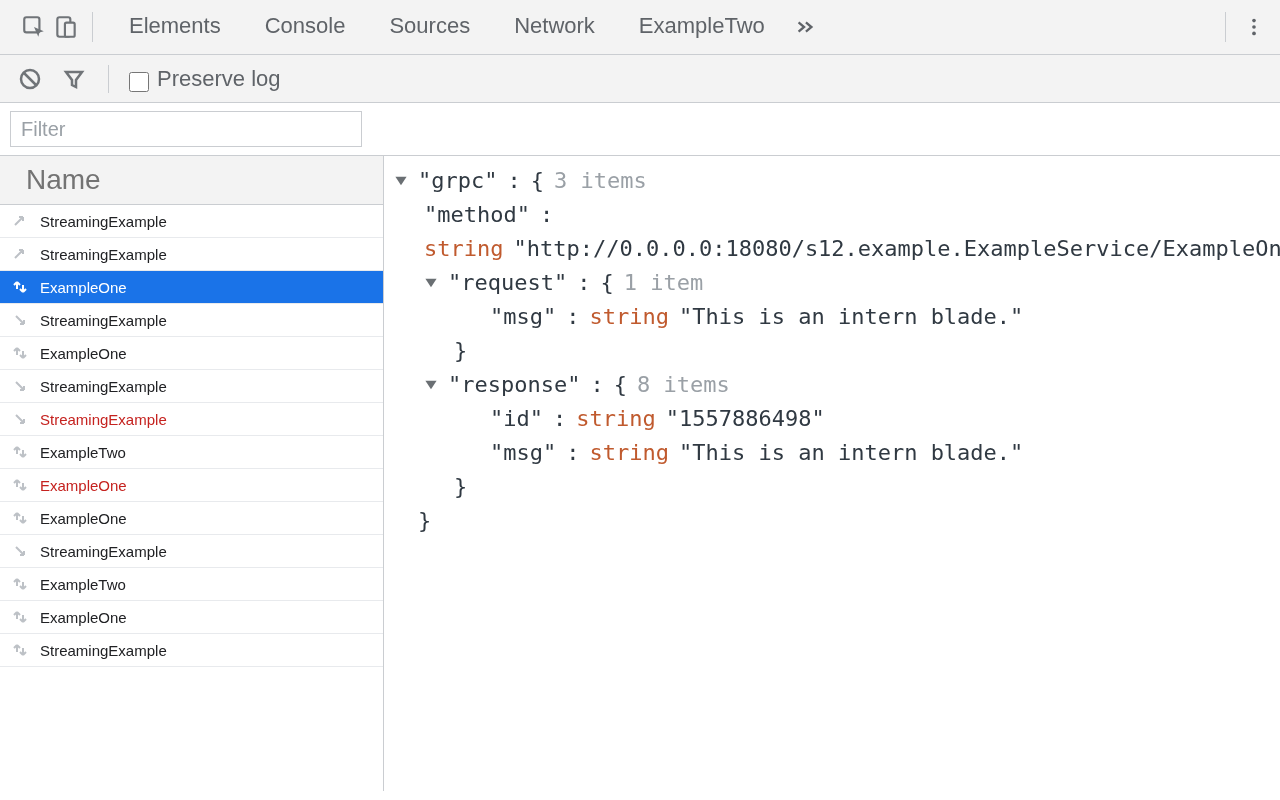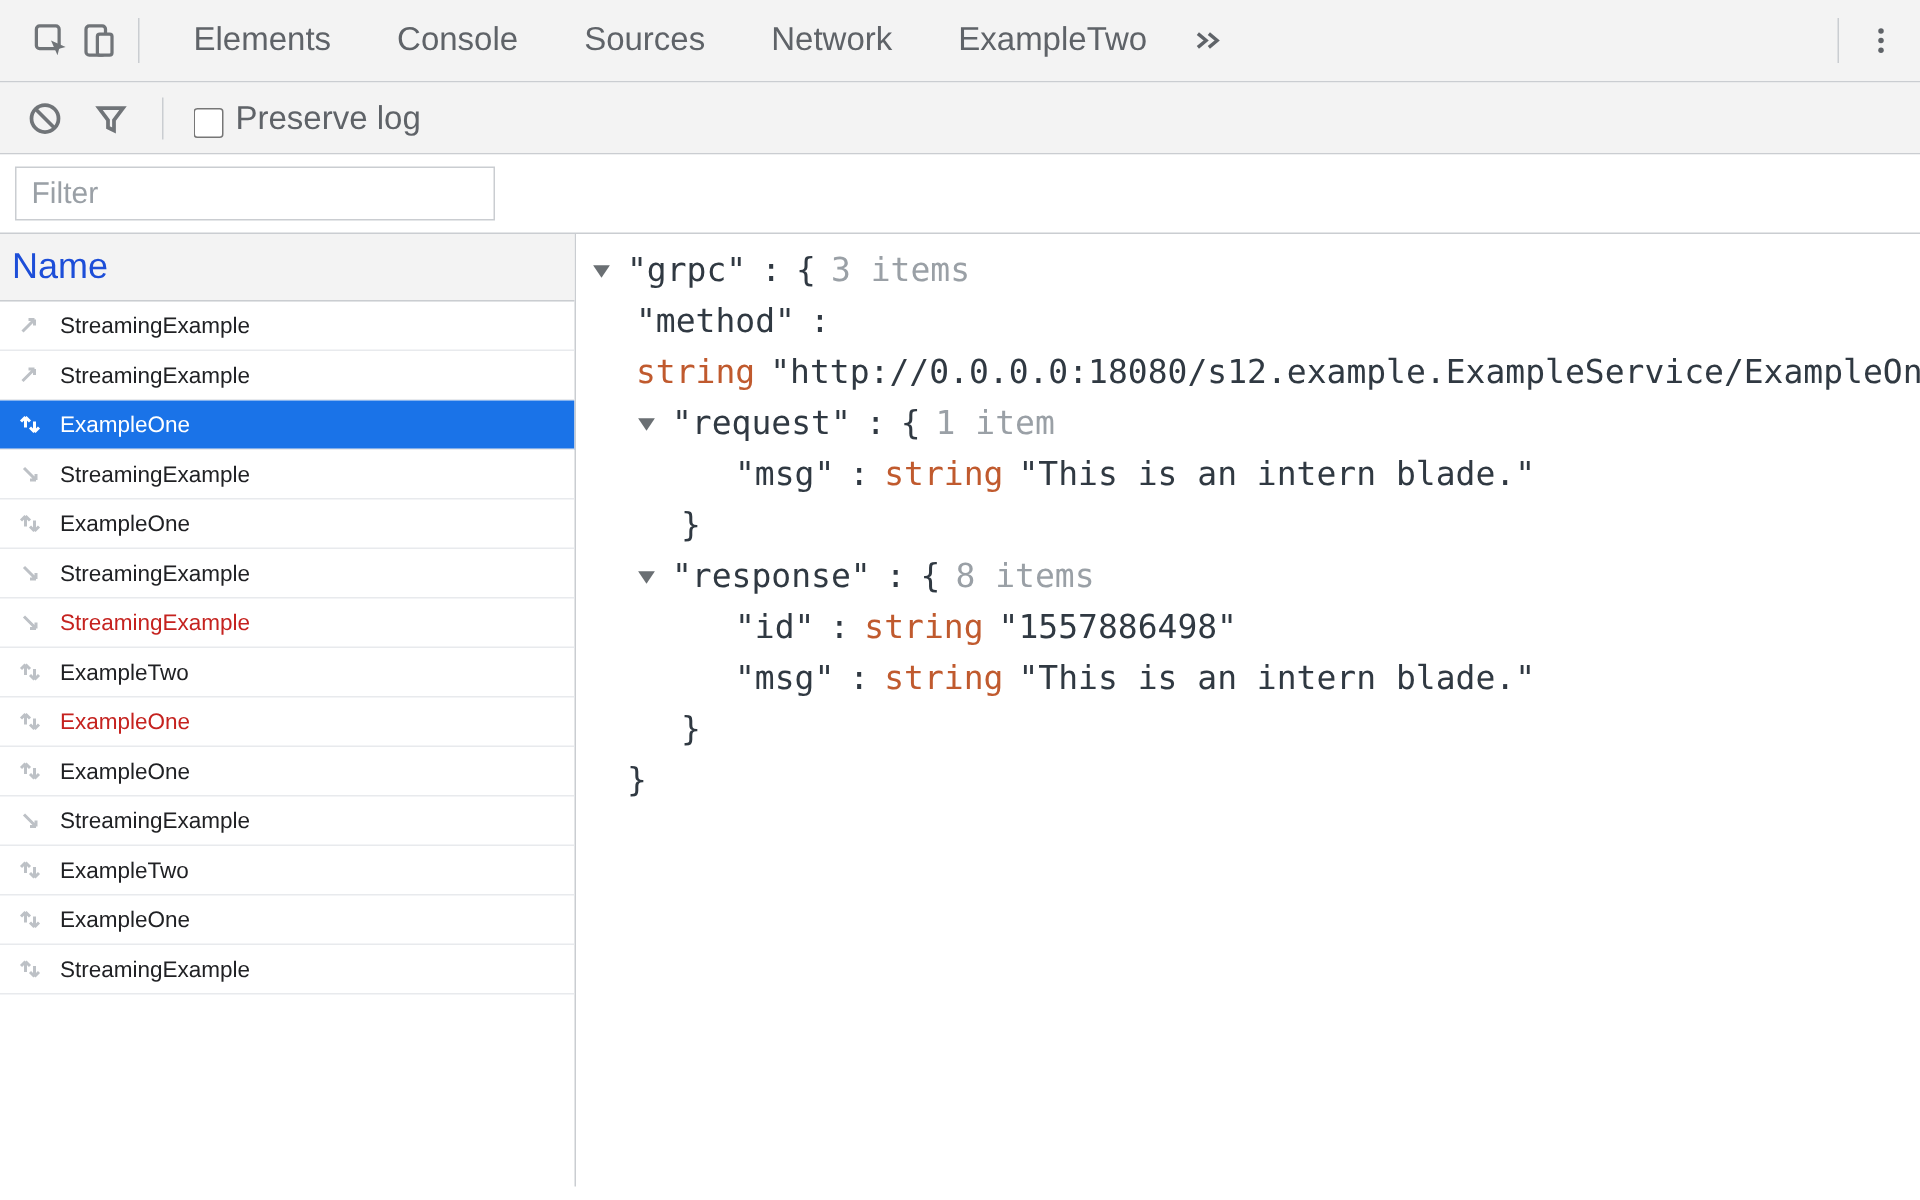--- a/index.html
+++ b/index.html
@@ -86,39 +86,39 @@
 .toolbar input[type="checkbox"] {
   width: 20px; height: 20px; accent-color: #1a73e8; cursor: pointer;
 }
 
 
 .filterrow {
   padding: 8px 10px;
   background: #fff;
 }
 .filterrow input {
-  width: 320px;
+  width: 352px;
   height: 36px;
   border: 1px solid #cacdd1;
   padding: 0 10px;
   font-size: 20px;
   color: #333;
 }
 .filterrow input::placeholder { color: #9aa0a6; }
 
 
 .panes { display: flex; height: 636px; border-top: 1px solid #cacdd1; }
 .left { width: 384px; border-right: 1px solid #cacdd1; display: flex; flex-direction: column; }
 .right { flex: 1; padding: 8px 0 0 10px; font-family: Menlo, Consolas, monospace; font-size: 22px; line-height: 34px; overflow: hidden; white-space: nowrap; }
 
 
 .listhdr {
-  padding: 8px 8px;
-  font-size: 24px;
-  color: #1d4ed8;
+  padding: 8px 26px;
+  font-size: 28px;
+  color: #737373;
   border-bottom: 1px solid #cacdd1;
   background: #f3f3f3;
 }
 .list { flex: 1; overflow: auto; }
 .row {
   display: flex;
   align-items: center;
   gap: 10px;
   padding: 6px 10px;
   font-size: 15px;

